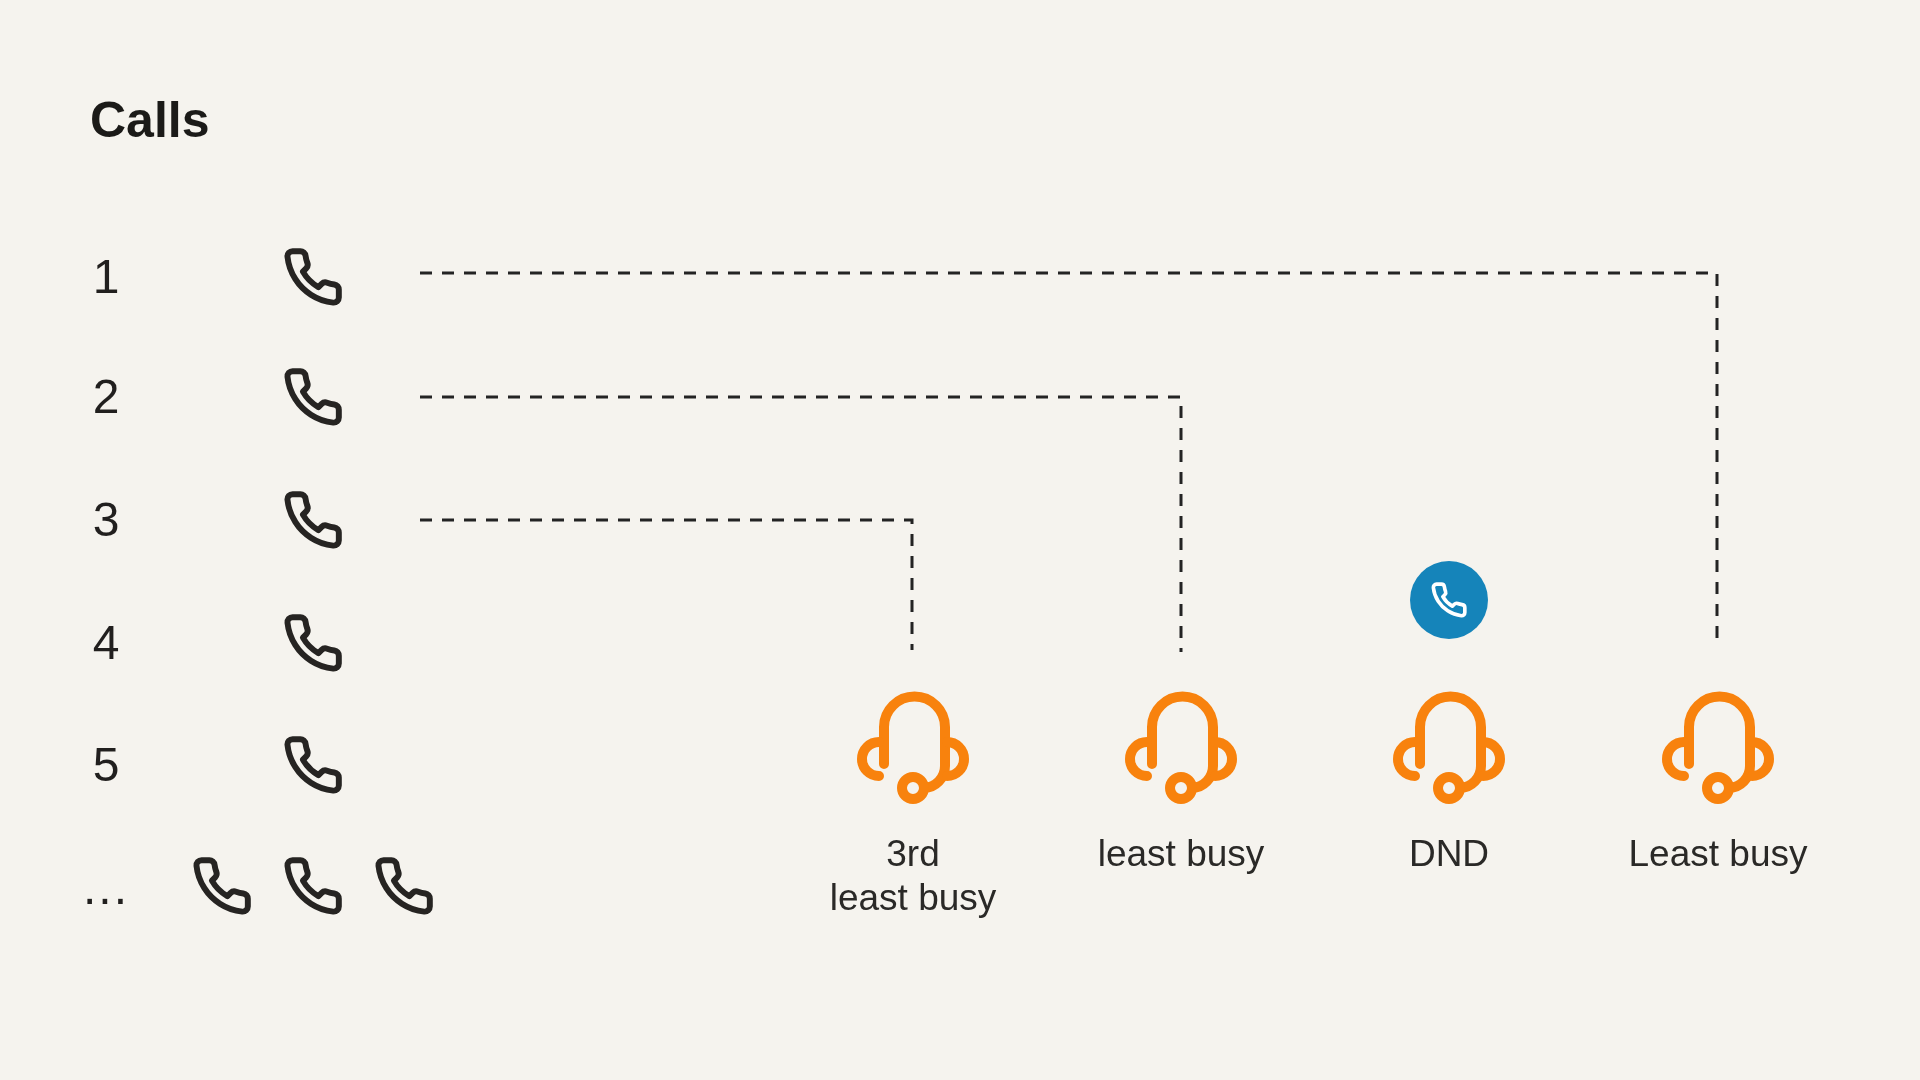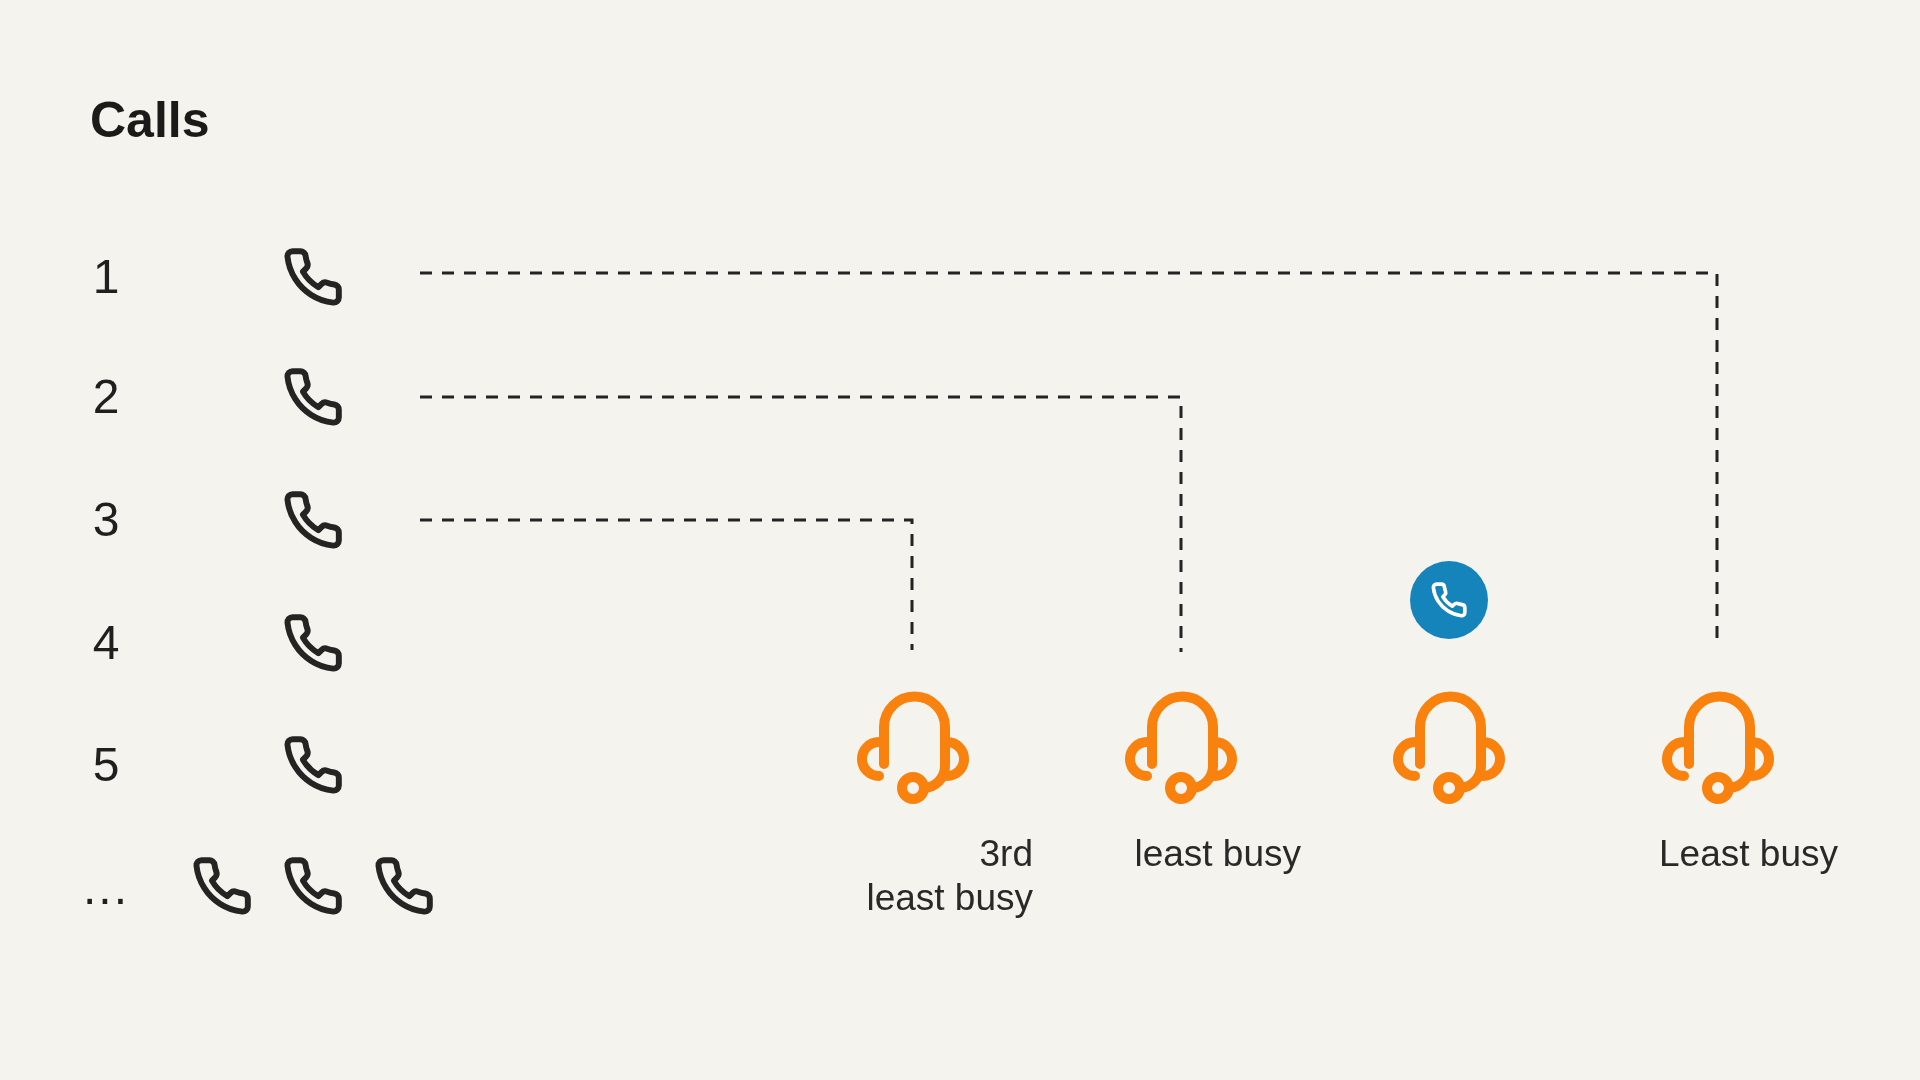--- a/index.html
+++ b/index.html
@@ -47,21 +47,21 @@
     fill:none;stroke:var(--connector);stroke-width:3;
     stroke-dasharray:12 10;
   }
   .headset-svg{
     position:absolute;width:112px;height:118px;top:688px;
     color:var(--orange);
   }
   .headset-svg svg{width:100%;height:100%;display:block;}
   .agent-label{
     position:absolute;top:832px;width:240px;
-    text-align:right;
+    text-align:center;
     font-size:37px;line-height:44px;font-weight:400;
     color:var(--label);
   }
   .agent-label span{display:block;}
   .badge{
     position:absolute;left:1410px;top:561px;
     width:78px;height:78px;border-radius:50%;
     background:var(--blue);
     display:flex;align-items:center;justify-content:center;
   }
@@ -176,17 +176,20 @@
       </svg>
     </div>
 
   <div class="agent-label" style="left:793px">
     <span>3rd</span>
     <span>least busy</span>
   </div>
   <div class="agent-label" style="left:1061px">
     <span>least busy</span>
   </div>
+  <div class="agent-label" style="left:1329px">
+    <span>DND</span>
+  </div>
   <div class="agent-label" style="left:1598px">
     <span>Least busy</span>
   </div>
 
 </div>
 
 </body></html>

